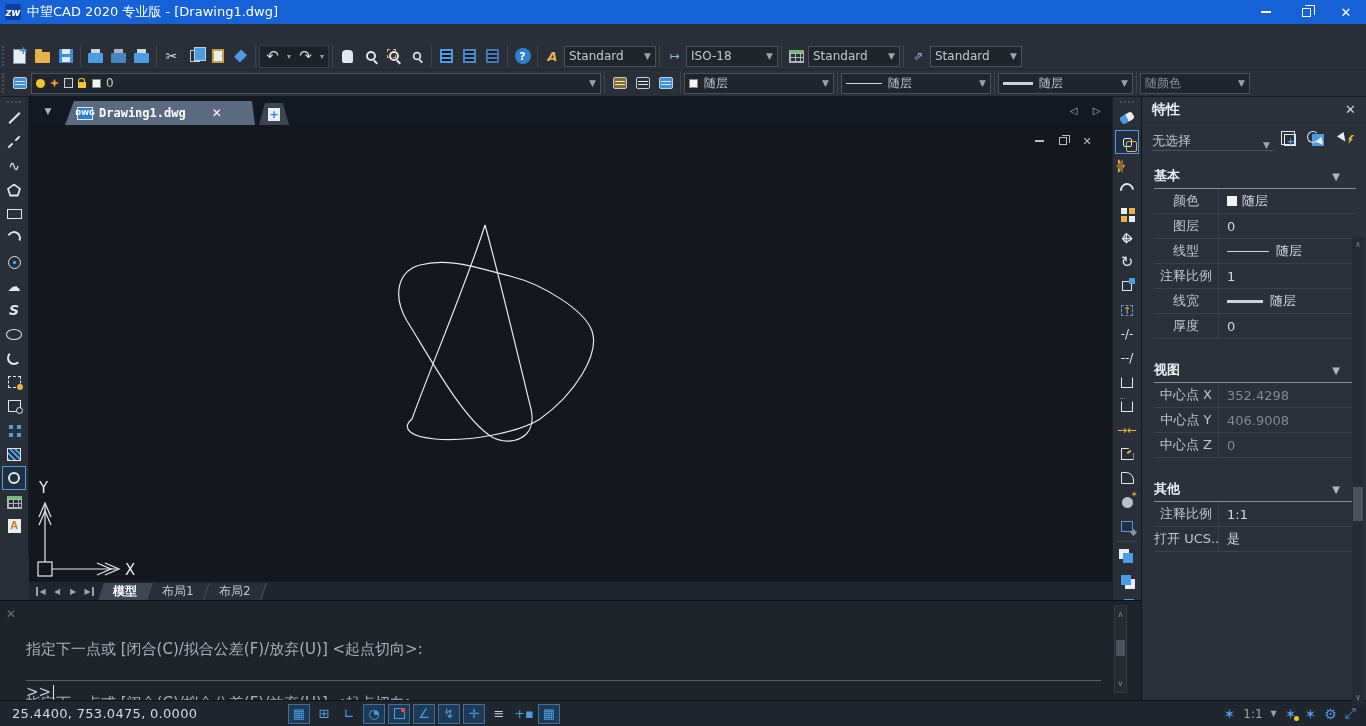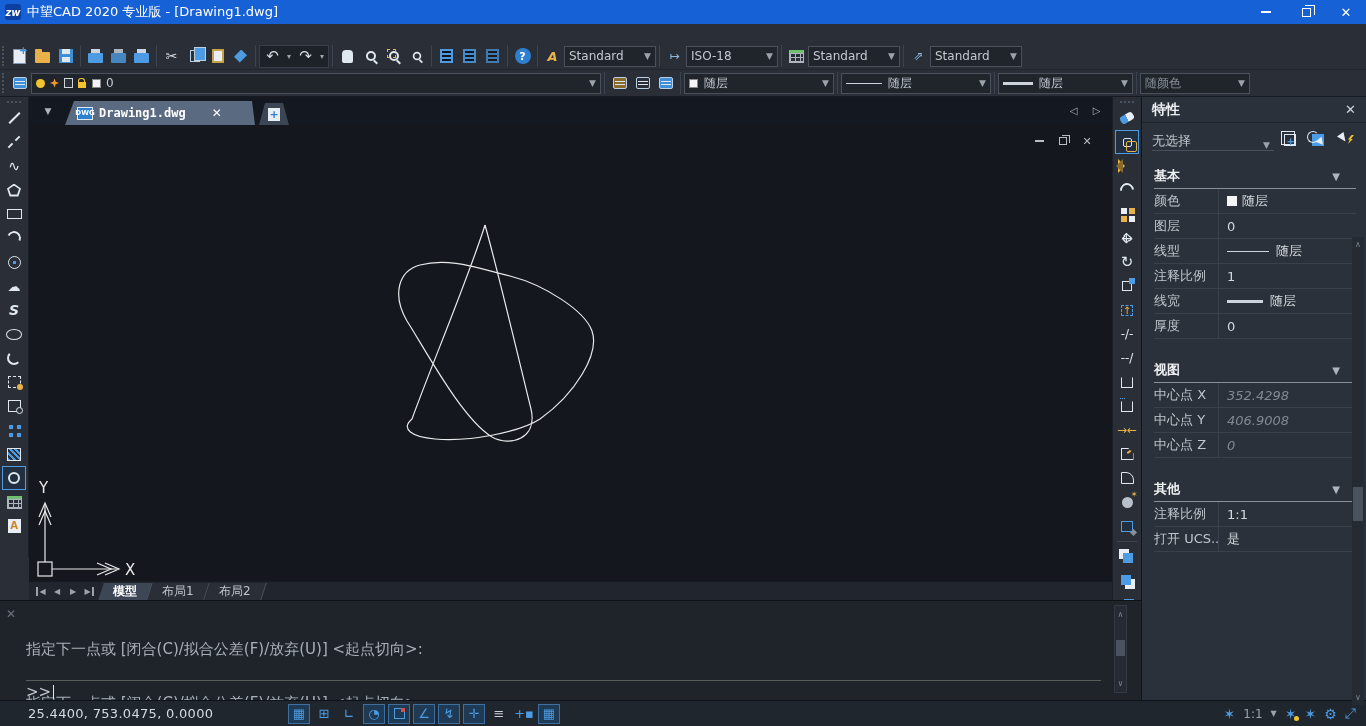--- a/index.html
+++ b/index.html
@@ -159,21 +159,21 @@
   .cmd-hist div{height:18px;}
   .cmd-input{position:absolute;left:26px;top:79px;right:40px;color:#c3c9d1;font-size:15px;border-top:1px solid #55605c;padding-top:2px;height:20px;display:flex;align-items:center;}
   .cmd-caret{display:inline-block;width:1px;height:14px;background:#e2e6ea;margin-left:2px;animation:blink 1s steps(1) infinite;}
   @keyframes blink{50%{opacity:0;}}
   .cmd-scroll{position:absolute;right:14px;top:4px;width:13px;height:88px;background:#262b33;border:1px solid #343a44;}
   .cmd-scroll .ch{position:absolute;left:0;width:11px;text-align:center;color:#7d848e;font-size:8px;}
   .cmd-thumb{position:absolute;left:1px;width:9px;height:16px;background:#4a525e;top:34px;}
 
   
   .statusbar{left:0;top:700px;width:1366px;height:26px;background:#20262e;border-top:1px solid #0e1116;display:flex;align-items:center;}
-  .sb-coords{margin-left:28px;color:#d6dade;font-size:13px;letter-spacing:.3px;}
+  .sb-coords{margin-left:12px;color:#d6dade;font-size:13px;letter-spacing:.3px;}
   .sb-center{position:absolute;left:288px;display:flex;gap:3px;align-items:center;}
   .sb-btn{width:22px;height:20px;display:flex;align-items:center;justify-content:center;color:#4d9be2;font-size:13px;border:1px solid transparent;}
   .sb-btn.on{background:#1f3a55;border-color:#3e6f9e;}
   .sb-right{margin-left:auto;margin-right:10px;display:flex;gap:8px;align-items:center;color:#4d9be2;}
   .sb-right .scale{color:#9aa2ac;font-size:12px;}
   .sb-right .dd{color:#9aa2ac;font-size:8px;}
   .sb-ico{font-size:14px;color:#4d9be2;}
   .sb-ico.dot{position:relative;}
   .sb-ico.dot:after{content:"";position:absolute;right:-2px;bottom:1px;width:5px;height:5px;border-radius:50%;background:#f2c430;}
   .osnap-sq{width:11px;height:11px;border:1.5px solid #4d9be2;position:relative;}
@@ -195,24 +195,24 @@
   .t-selobj:before{content:"";position:absolute;left:-5px;top:-3px;width:10px;height:10px;border:1.5px solid #dfe7ef;border-radius:50%;border-right-color:transparent;}
   .t-selobj:after{content:"";position:absolute;right:-2px;bottom:-3px;border:4px solid transparent;border-top:7px solid #e9eef4;transform:rotate(-40deg);}
   .t-pick{position:relative;width:14px;height:14px;}
   .t-pick:before{content:"";position:absolute;left:1px;top:0;border:4px solid transparent;border-top:9px solid #e9eef4;transform:rotate(-35deg);}
   .t-pick:after{content:"";position:absolute;right:-1px;top:2px;width:6px;height:9px;background:#f2c430;clip-path:polygon(60% 0,100% 0,45% 45%,80% 45%,0 100%,30% 50%,0 50%);}
   .pp-body{position:absolute;left:0;top:56px;right:0;bottom:0;padding:0 10px 0 12px;}
   .pp-section{margin-top:14px;}
   .pp-sech{display:flex;align-items:center;border-bottom:1px solid #8a9099;padding-bottom:3px;}
   .pp-sech .h{font-size:13px;font-weight:bold;color:#eef1f4;}
   .pp-sech .dd{margin-left:auto;margin-right:16px;color:#aeb5bf;font-size:10px;}
-  .pp-row{display:flex;height:25px;align-items:center;border-bottom:1px solid #3b414b;font-size:13px;}
+  .pp-row{display:flex;height:25px;align-items:center;border-bottom:1px solid #3b414b;font-size:13px;text-align:center;}
   .pp-lab{width:64px;color:#c0c6cd;flex:none;overflow:hidden;white-space:nowrap;}
   .pp-val{flex:1;border-left:1px solid #3b414b;padding-left:8px;color:#d4d8dd;display:flex;align-items:center;height:100%;overflow:hidden;white-space:nowrap;}
-  .pp-val.ro{color:#828994;font-style:italic;}
+  .pp-val.ro{color:#828994;}
   .pv-sw{width:10px;height:10px;background:#f2f4f6;margin-right:5px;flex:none;}
   .pv-ltl{width:42px;height:1px;background:#cdd3da;margin-right:7px;flex:none;}
   .pv-lwl{width:36px;height:3px;background:#cdd3da;margin-right:7px;flex:none;}
   .pp-scroll{position:absolute;right:2px;top:140px;width:12px;height:468px;background:#262b33;}
   .pp-scroll .ch{position:absolute;left:0;width:12px;text-align:center;color:#7d848e;font-size:8px;}
   .pp-thumb{position:absolute;left:1px;width:10px;height:34px;background:#4a525e;top:250px;}
 </style>
 </head>
 <body>
 

